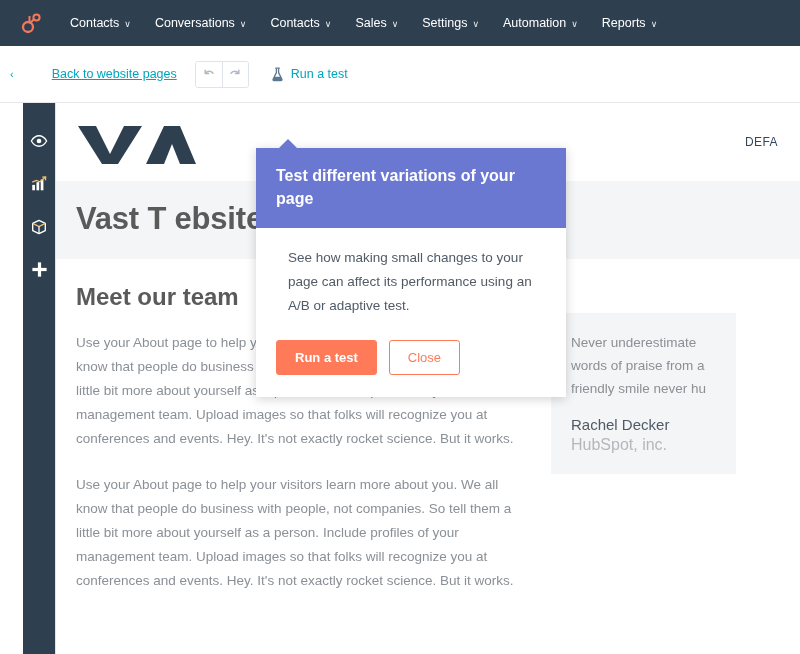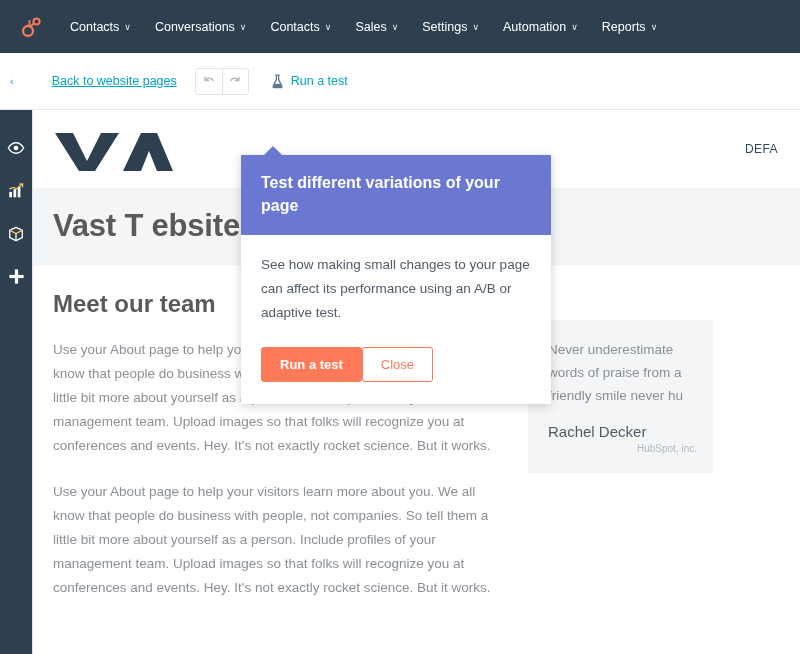--- a/index.html
+++ b/index.html
@@ -8,21 +8,21 @@
   html, body {
     width: 800px;
     height: 654px;
     overflow: hidden;
     font-family: "Liberation Sans", sans-serif;
     background: #ffffff;
   }
 
   
   .topnav {
-    height: 53px;
+    height: 46px;
     background: #2e3f50;
     display: flex;
     align-items: center;
     padding-left: 18px;
     position: relative;
     z-index: 60;
   }
   .hs-logo {
     width: 26px; height: 26px;
     margin-right: 26px;
@@ -142,20 +142,21 @@
     font-weight: bold;
     margin-left: 8px;
     padding: 0 3px;
   }
 
   
   .editor-body {
     display: flex;
     height: calc(654px - 45px - 57px);
     position: relative;
+    padding-left: 23px;
   }
 
   
   .rail {
     width: 32px;
     background: #2e3f50;
     flex: 0 0 32px;
     padding-top: 16px;
     display: flex;
     flex-direction: column;
@@ -249,30 +250,29 @@
     white-space: nowrap;
   }
   .quote-card .quote-name {
     margin-top: 16px;
     font-size: 15px;
     color: #4e5a66;
     white-space: nowrap;
   }
   .quote-card .quote-org {
     margin-top: 3px;
-    font-size: 10px;
+    font-size: 16px;
     color: #b3b8bd;
     white-space: nowrap;
-    text-align: right;
   }
 
   
   .popover {
     position: absolute;
-    left: 241px;
+    left: 256px;
     top: 45px;
     width: 310px;
     background: #ffffff;
     box-shadow: 0 2px 10px rgba(0,0,0,.18);
     z-index: 40;
   }
   .popover-arrow {
     position: absolute;
     top: -9px;
     left: 22px;
@@ -290,40 +290,42 @@
     padding: 16px 18px 18px 20px;
   }
   .popover-body {
     padding: 18px 20px 22px 20px;
   }
   .popover-body p {
     font-size: 13.5px;
     line-height: 24px;
     color: #505b66;
     margin-bottom: 22px;
+    margin-left: 12px;
   }
   .popover-actions { display: flex; align-items: center; }
   .btn {
     font-size: 13px;
     border-radius: 3px;
     padding: 9px 18px;
     cursor: pointer;
     white-space: nowrap;
     font-family: "Liberation Sans", sans-serif;
   }
   .btn-primary {
     background: #ff7a59;
     color: #ffffff;
     border: 1px solid #ff7a59;
     font-weight: bold;
   }
   .btn-secondary {
     background: #ffffff;
     color: #ff7a59;
     border: 1px solid #ff7a59;
+    margin-left: 12px;
   }
 </style>
 </head>
 <body>
 
 <div class="topnav">
   <div class="hs-logo">
     <svg width="26" height="26" viewBox="0 0 26 26" aria-hidden="true">
       <circle cx="18.5" cy="7.5" r="3.1" fill="none" stroke="#f5785a" stroke-width="2"></circle>
       <path d="M15.8 9.5 L11.5 13.5" stroke="#f5785a" stroke-width="2" fill="none"></path>

